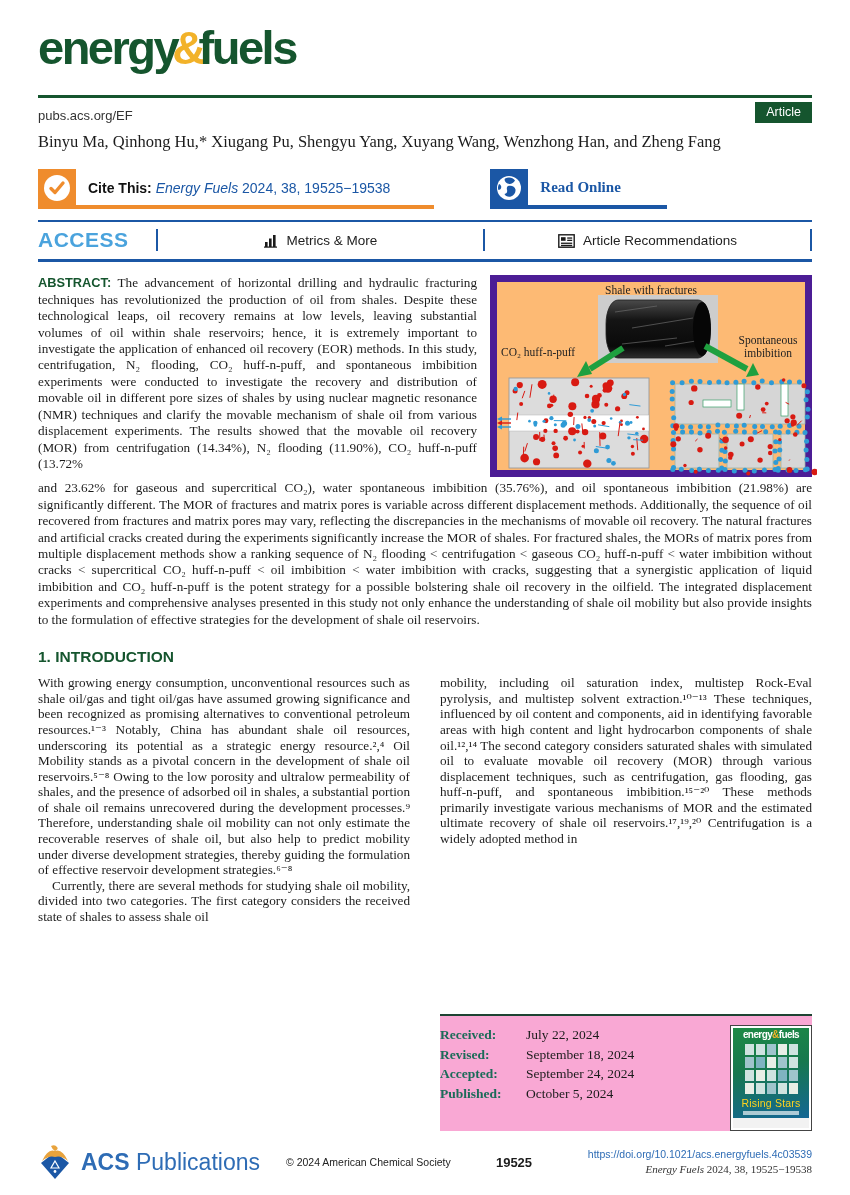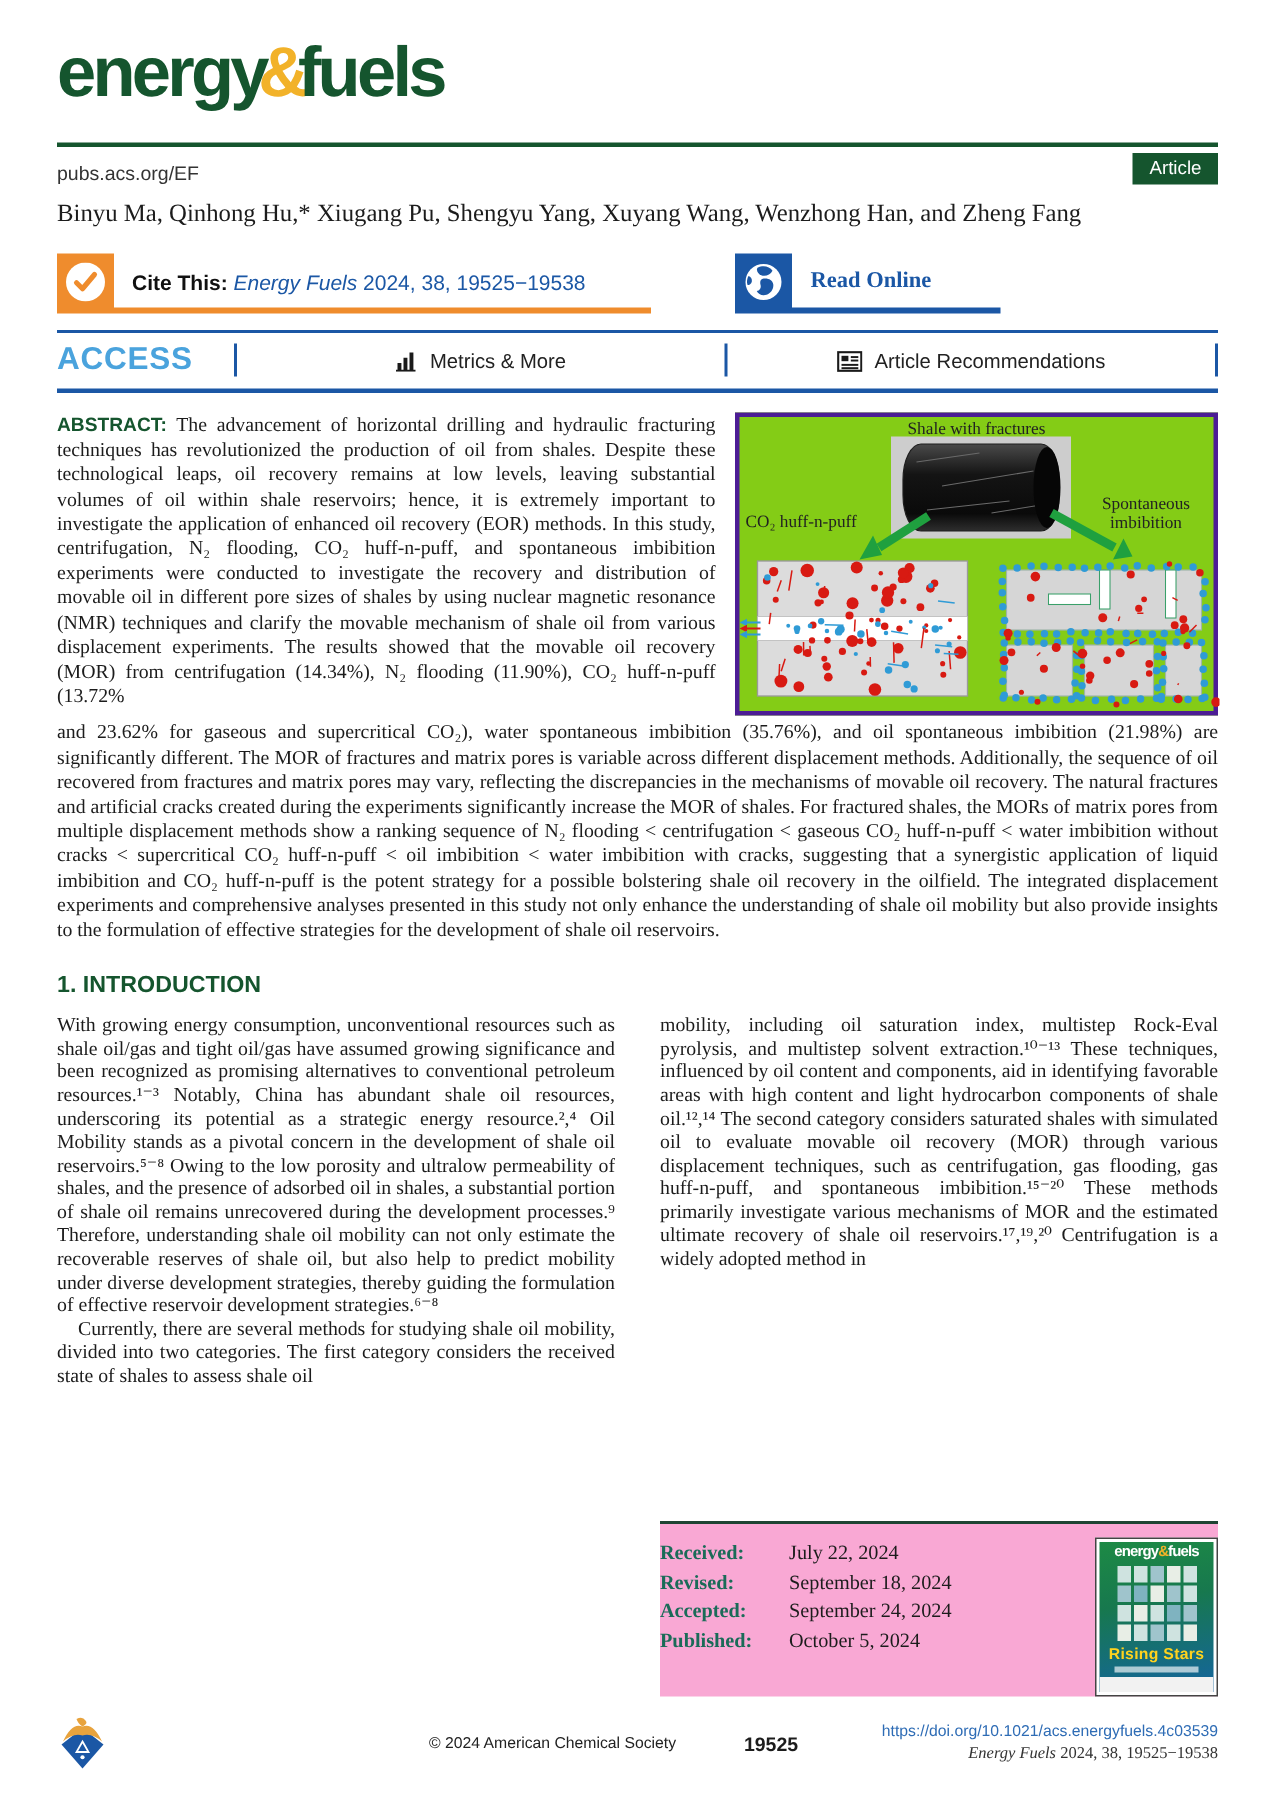--- a/index.html
+++ b/index.html
@@ -50,21 +50,21 @@
                font-size:13.5px;font-weight:normal;color:#222;cursor:pointer}
   .rule-blue-thick{height:3.5px;background:var(--blue)}
 
   
   .abstract-row{display:flex;margin-top:13px;gap:13px}
   .abstract-text{flex:1;font-size:13.2px;line-height:1.245;text-align:justify}
   .abs-label{font-family:"Liberation Sans","DejaVu Sans",sans-serif;font-weight:bold;color:var(--green);font-size:12.8px}
   .abstract-cont{font-size:13.2px;line-height:1.245;text-align:justify;margin-top:3px}
 
   
-  .ga-fig{width:322px;height:202px;border:3px solid #4c1d95;position:relative;flex:none;background:#84cc16}
+  .ga-fig{width:322px;height:202px;border:7px solid #4c1d95;position:relative;flex:none;background:#fdba74}
   .ga-label{position:absolute;font-size:11.5px;color:#222;line-height:1.15}
   .ga-top{left:0;right:0;top:2px;text-align:center}
   .ga-left{left:4px;top:64px}
   .ga-right{left:224px;top:52px;width:94px;text-align:center}
 
   
   .section-head{font-family:Liberation Sans, sans-serif;font-weight:bold;font-size:15.5px;
                 color:var(--green);margin-top:20px}
   .columns{display:flex;gap:30px;margin-top:9px}
   .col{flex:1;font-size:13.2px;line-height:1.18;text-align:justify}
@@ -86,21 +86,21 @@
   .cover-inner{width:100%;height:100%;background:linear-gradient(170deg,#1d8a45 0%,#17784e 40%,#1464a0 100%);
                position:relative;text-align:center;overflow:hidden}
   .cover-logo{font-family:"Liberation Sans","DejaVu Sans",sans-serif;font-weight:bold;font-size:10px;
               color:#fff;padding-top:2px;letter-spacing:-0.6px;line-height:1}
   .cover-logo .amp{color:var(--gold)}
   .cover-grid{display:grid;grid-template-columns:repeat(5,9px);gap:2px;justify-content:center;margin-top:4px}
   .cover-grid div{width:9px;height:11px;background:#cfe3e0}
   .cover-grid div:nth-child(3n){background:#9fc4cc}
   .cover-grid div:nth-child(4n){background:#e8eee6}
   .cover-grid div:nth-child(7n){background:#7fb3c0}
-  .cover-title{font-family:"Liberation Sans","DejaVu Sans",sans-serif;font-weight:bold;font-size:10.5px;
+  .cover-title{font-family:"Liberation Sans","DejaVu Sans",sans-serif;font-weight:normal;font-size:10.5px;
                color:#ffd21e;margin-top:3px;letter-spacing:.2px}
   .cover-bar{margin:2px auto 0;width:56px;height:4px;background:rgba(255,255,255,.65)}
   .cover-strip{position:absolute;bottom:0;left:0;right:0;height:10px;background:#f2f2f2}
 
   
   .footer{position:absolute;left:38px;right:38px;top:1144px;display:flex;align-items:center}
   .acs-brand{display:flex;align-items:center;gap:9px;width:248px}
   .acs-name{font-family:"Liberation Sans","DejaVu Sans",sans-serif;font-size:23px;color:var(--linkblue);white-space:nowrap}
   .acs-name b{font-weight:bold}
   .copyright{font-family:Liberation Sans, sans-serif;font-size:10.5px;color:#222;width:188px}
@@ -538,20 +538,21 @@
 
   <div class="footer">
     <div class="acs-brand">
       <svg width="34" height="36" viewBox="0 0 34 36">
         <polygon points="17,8 31,19 17,35 3,19" fill="#1b57a5"></polygon>
         <path d="M4 17 Q10 4 17 7 Q24 4 30 17 Q23 11 17 13 Q11 11 4 17" fill="#e8a33d"></path>
         <path d="M13 2 Q17 0 19 3 Q21 5 17 7 Q14 5 13 2" fill="#e8a33d"></path>
         <polygon points="17,17 21,24 13,24" fill="none" stroke="#fff" stroke-width="1.2"></polygon>
         <circle cx="17" cy="27.5" r="1.4" fill="#fff"></circle>
       </svg>
+      <div class="acs-name"><b>ACS</b><span> Publications</span></div>
     </div>
     <div class="copyright">© 2024 American Chemical Society</div>
     <div class="pagenum">19525</div>
     <div class="doiblock">
       <div class="doi">https://doi.org/10.1021/acs.energyfuels.4c03539</div>
       <div class="jcite"><span class="it">Energy Fuels</span><span> 2024, 38, 19525−19538</span></div>
     </div>
   </div>
 </div>
 

